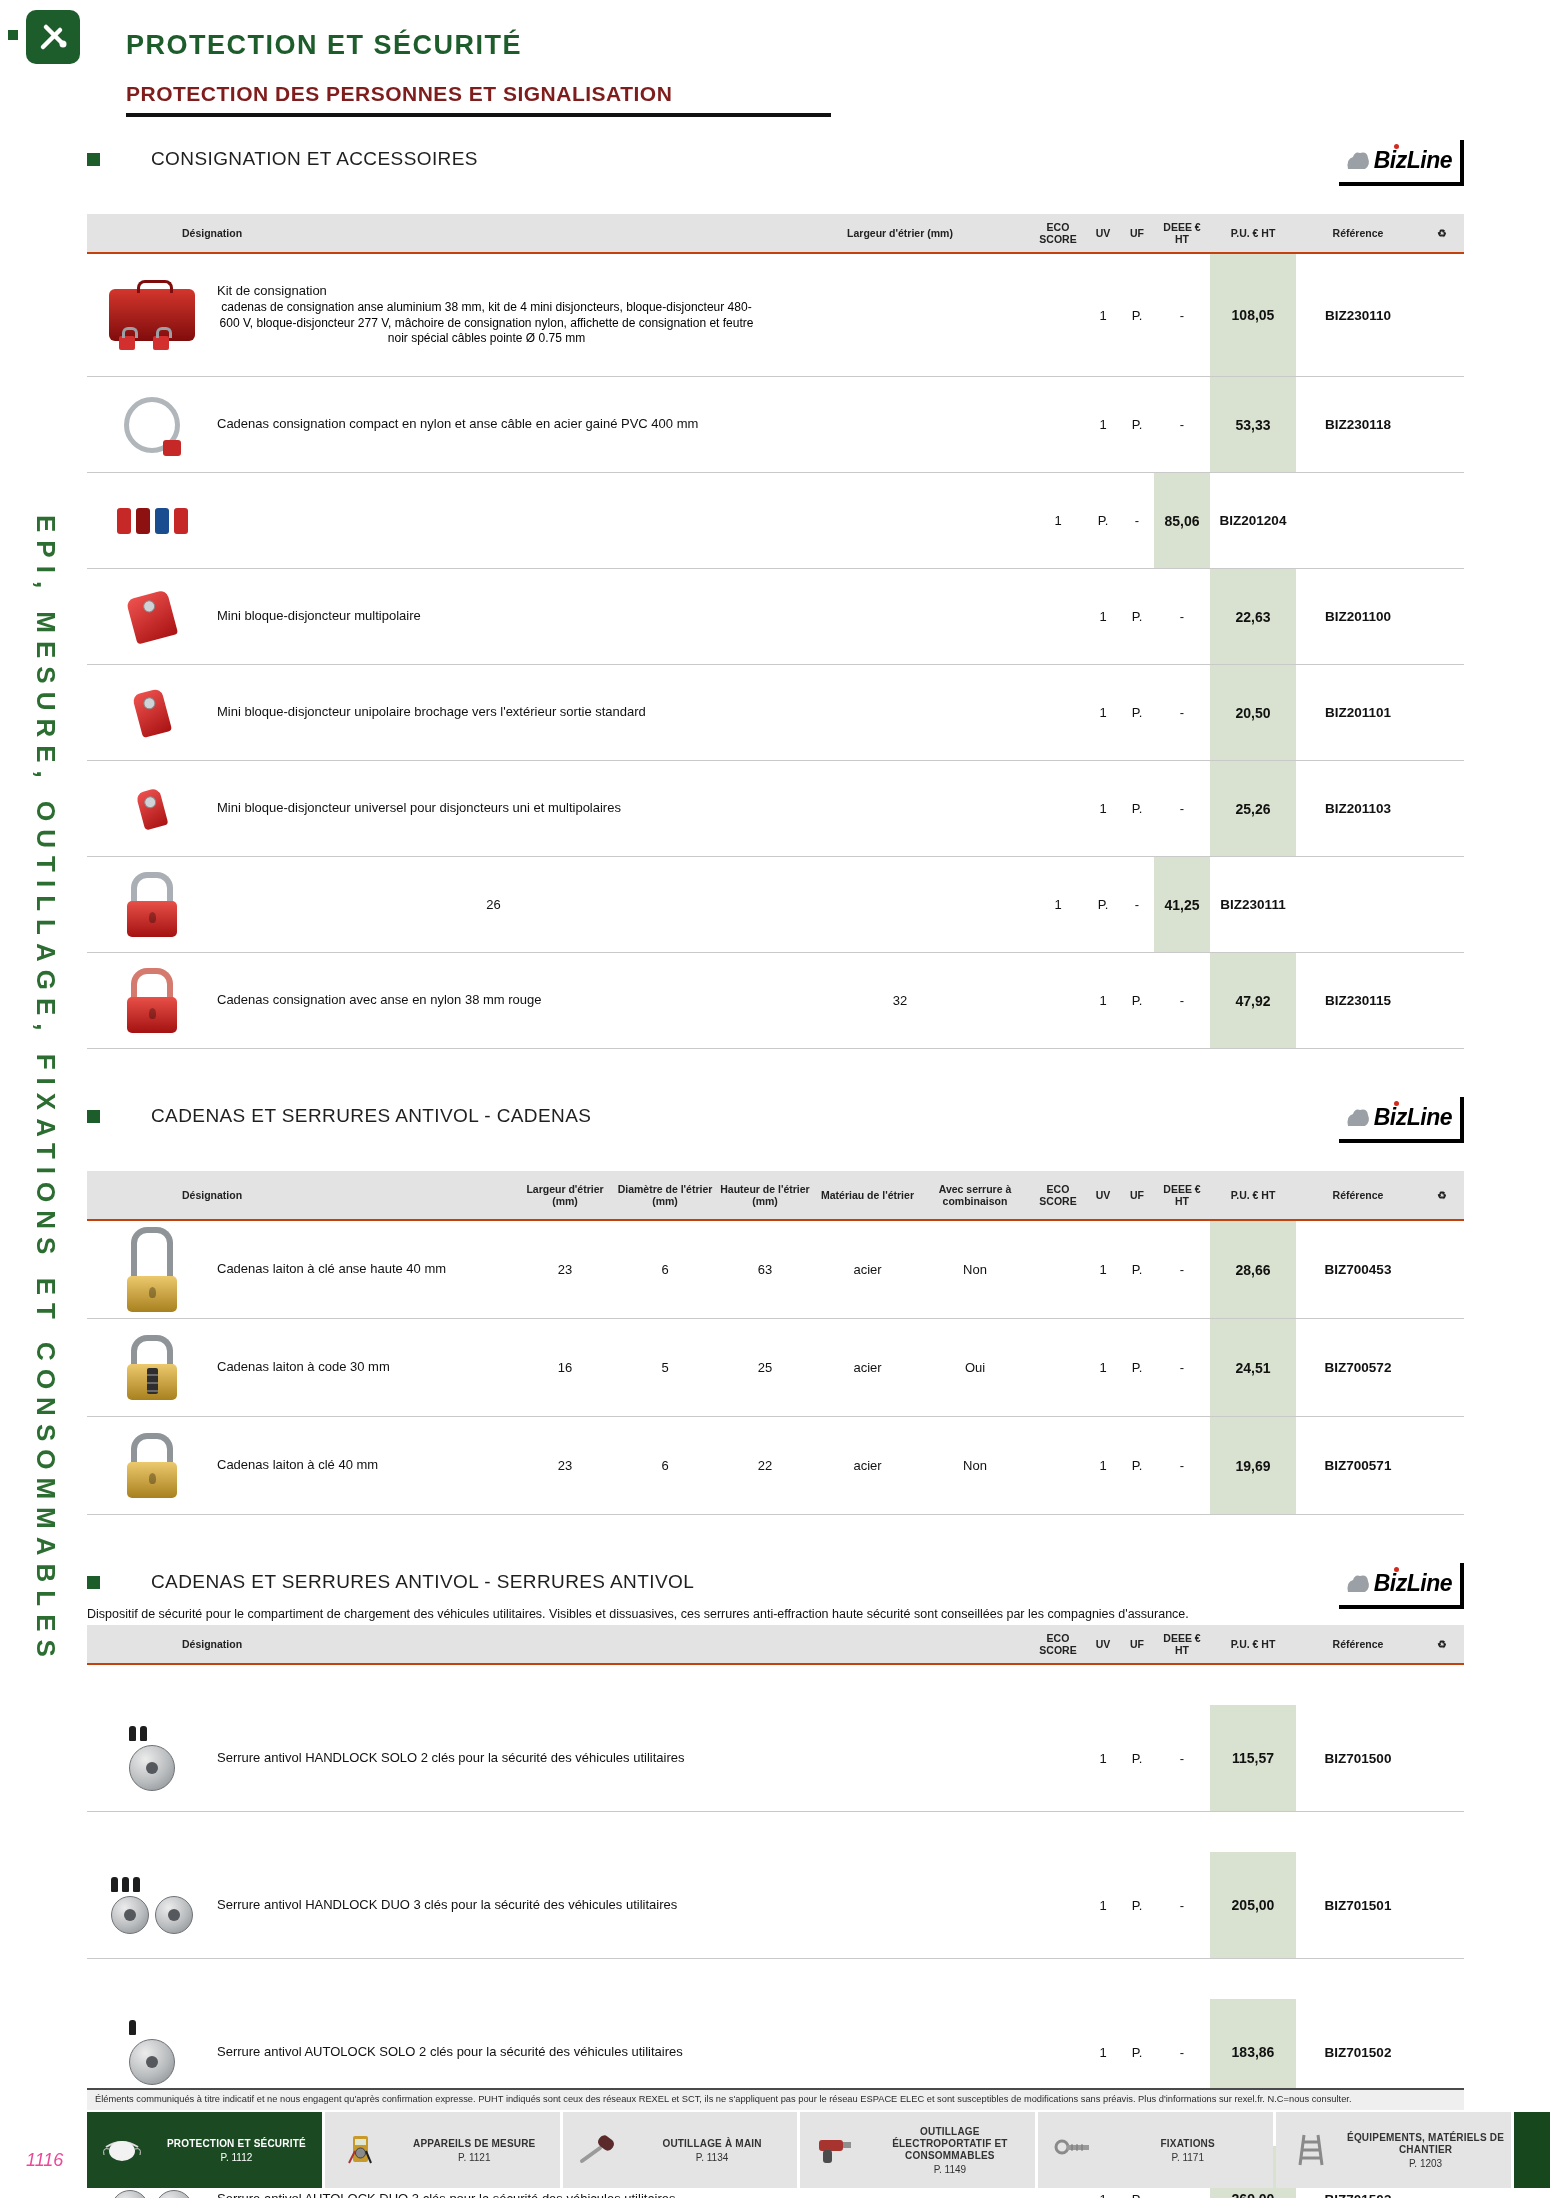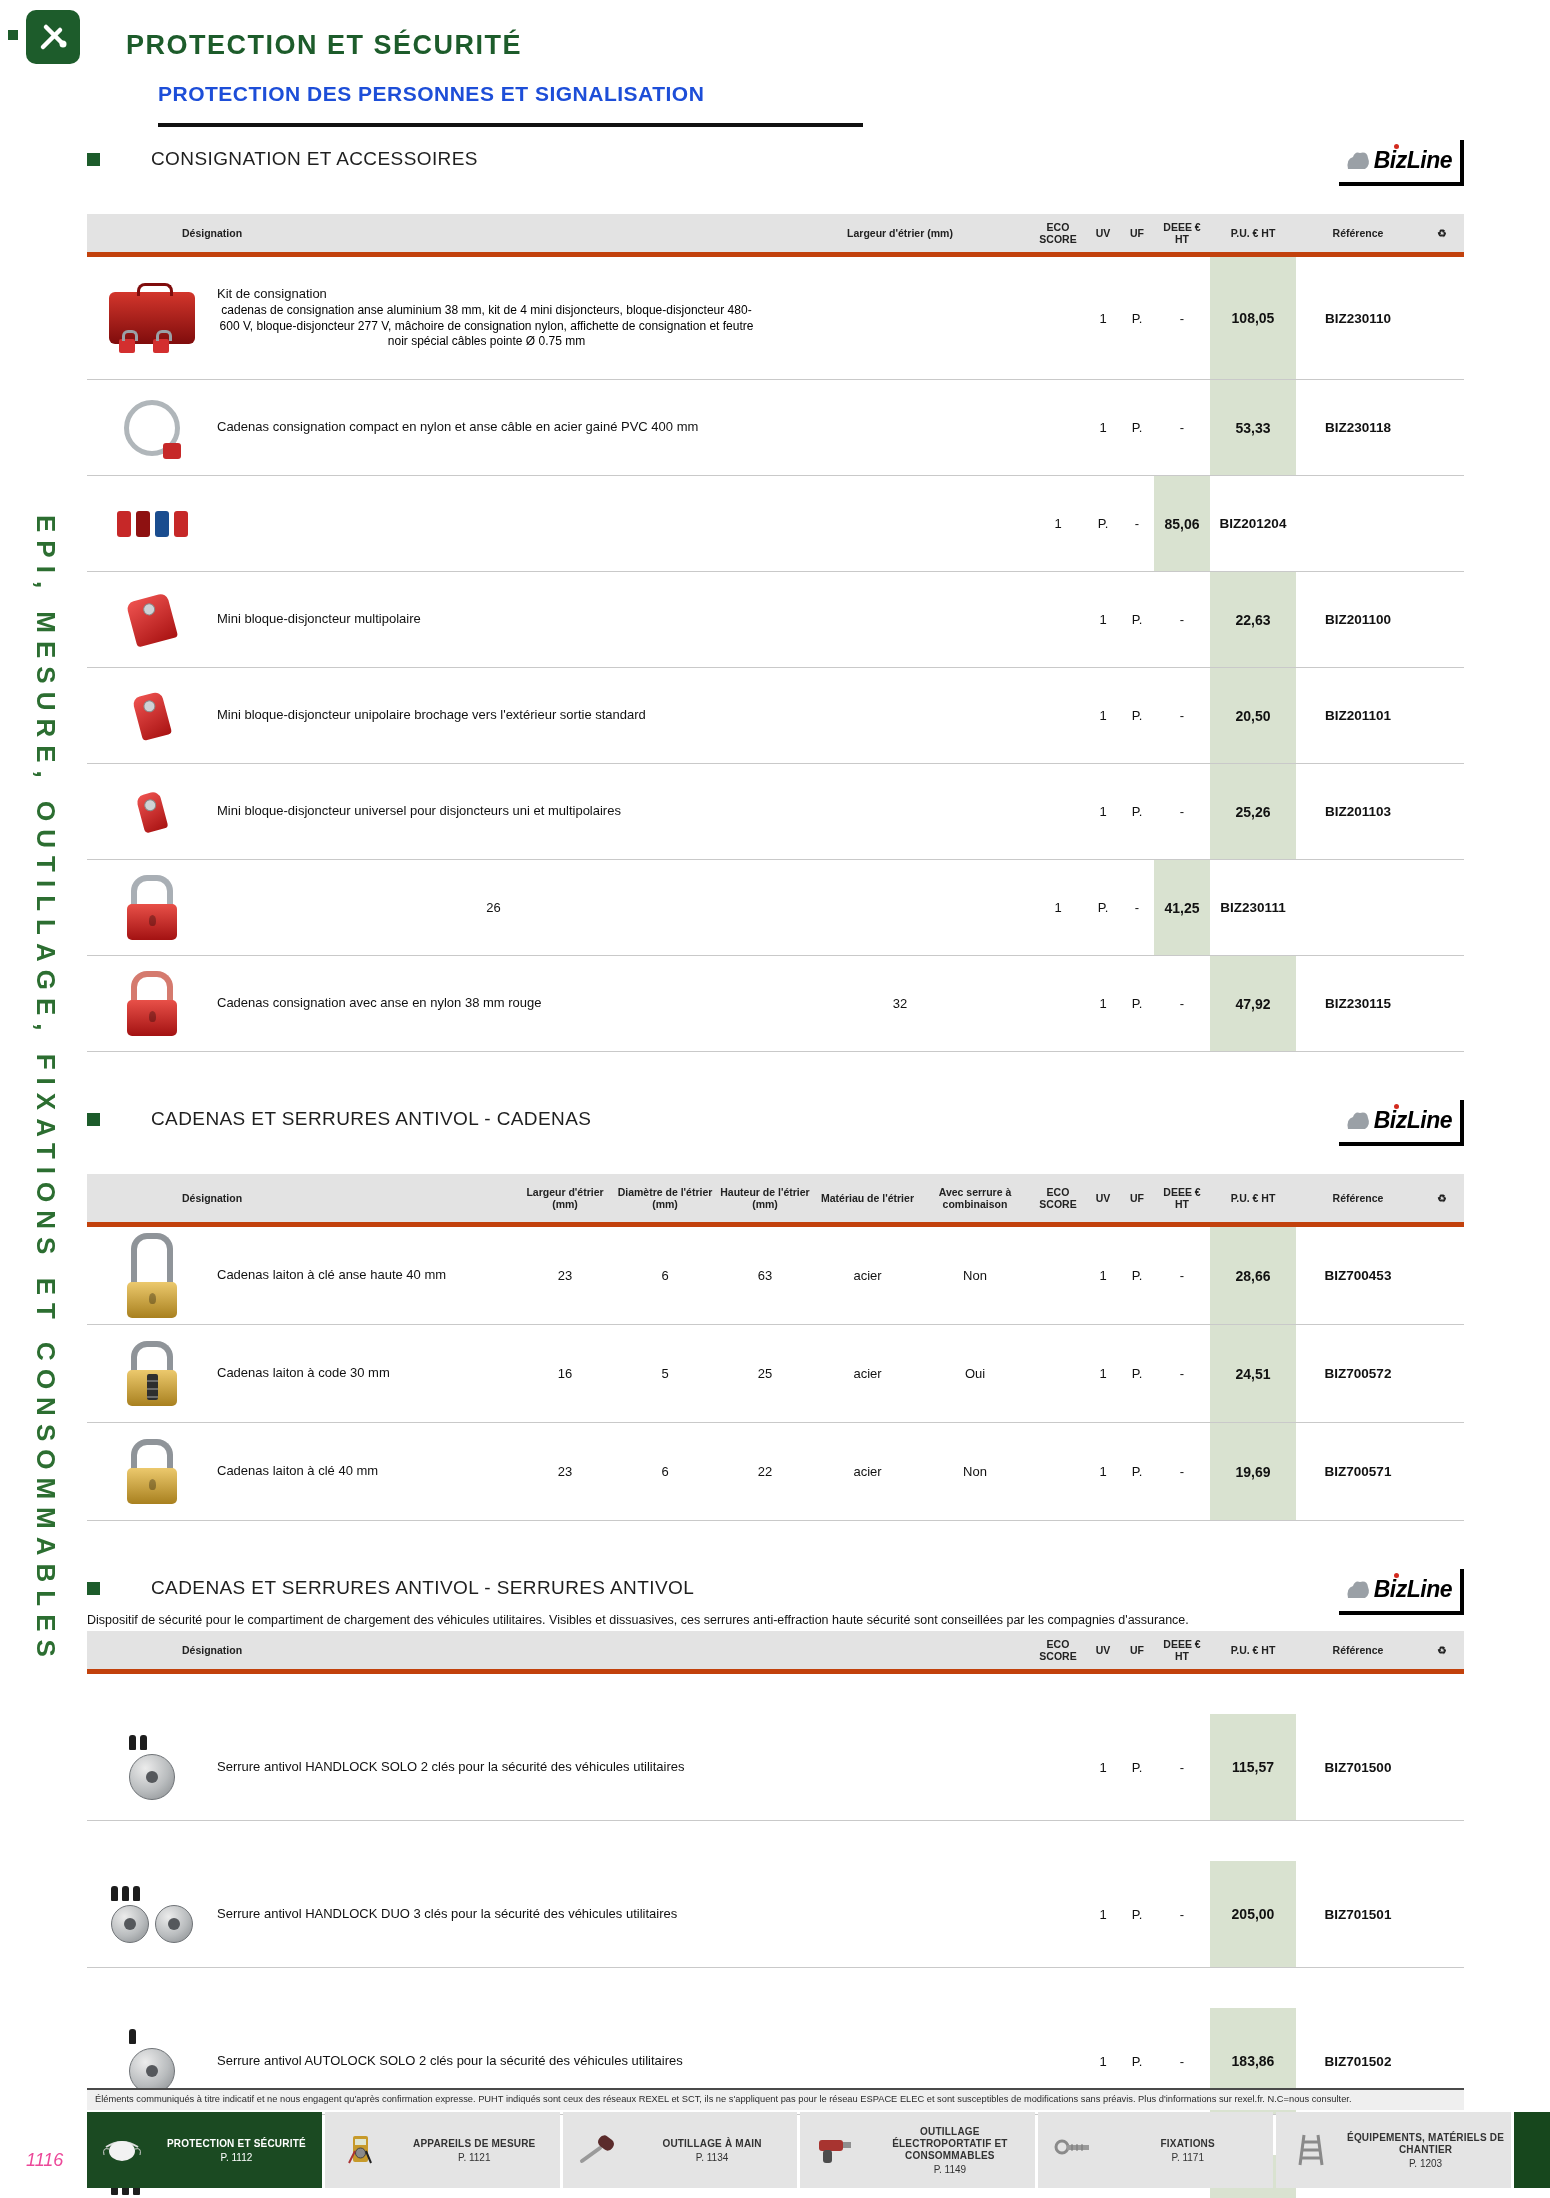--- a/index.html
+++ b/index.html
@@ -6,22 +6,22 @@
   .sheet{position:relative;width:1550px;height:2198px;background:#fff;overflow:hidden;
          font-family:"Liberation Sans",sans-serif;color:#111;}
 
   
   .corner-dot{position:absolute;left:8px;top:30px;width:10px;height:10px;background:#1d5c2b;}
   .chapter-chip{position:absolute;left:26px;top:10px;width:54px;height:54px;background:#1d5c2b;
                 border-radius:10px;display:flex;align-items:center;justify-content:center;}
 
   .page-title{position:absolute;left:126px;top:30px;font-size:27px;font-weight:bold;
               color:#1d5c2b;letter-spacing:1.5px;}
-  .page-subtitle{position:absolute;left:126px;top:82px;font-size:21px;font-weight:bold;color:#1d4ed8;
-                 letter-spacing:.5px;width:705px;padding-bottom:17px;border-bottom:4px solid #111;margin-left:32px;}
+  .page-subtitle{position:absolute;left:126px;top:82px;font-size:21px;font-weight:bold;color:#7f1d1d;
+                 letter-spacing:.5px;width:705px;padding-bottom:7px;border-bottom:4px solid #111;}
 
   
   .side-vert{position:absolute;left:30px;top:515px;height:1270px;writing-mode:vertical-rl;
              font-size:26px;font-weight:bold;letter-spacing:8px;color:#2c6e31;white-space:nowrap;}
 
   .main{position:absolute;left:87px;top:130px;width:1377px;}
 
   .sec-head{display:flex;align-items:center;gap:11px;position:relative;margin:18px 0 44px;}
   .sec-head.later{margin-top:56px;}
   .sec-sq{width:13px;height:13px;background:#1d5c2b;flex:0 0 auto;}
@@ -34,21 +34,21 @@
            display:flex;align-items:center;gap:3px;padding:0 8px 2px 6px;}
   .bizline .word{font-size:23px;font-weight:bold;font-style:italic;color:#000;letter-spacing:-.5px;position:relative;}
   .bizline .dot{position:absolute;width:5px;height:5px;border-radius:50%;background:#d22a1e;left:55px;top:4px;}
 
   
   .tbl{width:100%;}
   .row{display:grid;align-items:stretch;border-bottom:1px solid #c9c9c9;}
   .t1 .row{grid-template-columns:130px 1fr 260px 56px 34px 34px 56px 86px 124px 44px;}
   .t2 .row{grid-template-columns:130px 1fr 100px 100px 100px 105px 110px 56px 34px 34px 56px 86px 124px 44px;}
   .t3 .row{grid-template-columns:130px 1fr 56px 34px 34px 56px 86px 124px 44px;}
-  .thead{background:#e3e3e3;border-bottom:5px solid #c2410c;min-height:38px;}
+  .thead{background:#e3e3e3;border-bottom:2px solid #c2410c;min-height:38px;}
   .t2 .thead{min-height:48px;}
   .thead .cell{font-size:10.5px;font-weight:bold;line-height:1.18;padding:3px 2px;color:#222;}
   .thead .head-des{grid-column:1/3;justify-content:flex-start;text-align:left;padding-left:95px;}
   .cell{display:flex;align-items:center;justify-content:center;text-align:center;font-size:13px;color:#111;}
   .trow{min-height:95px;}
   .t1 .trow.tall{min-height:122px;}
   .t2 .trow{min-height:97px;}
   .t3 .trow{min-height:106px;margin-top:40px;}
   .des-cell{flex-direction:column;align-items:flex-start;justify-content:center;padding-right:14px;}
   .des-name{font-size:13px;line-height:1.3;}

